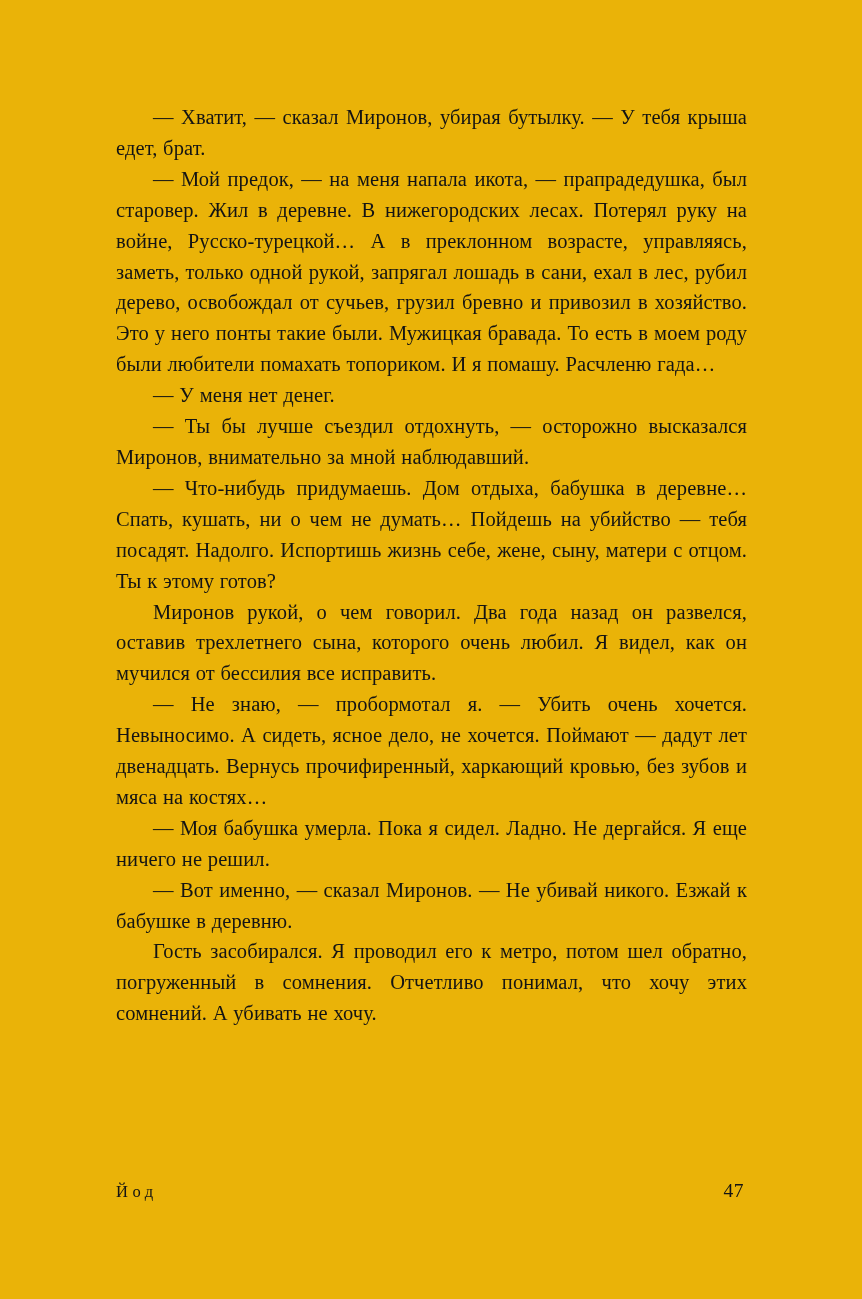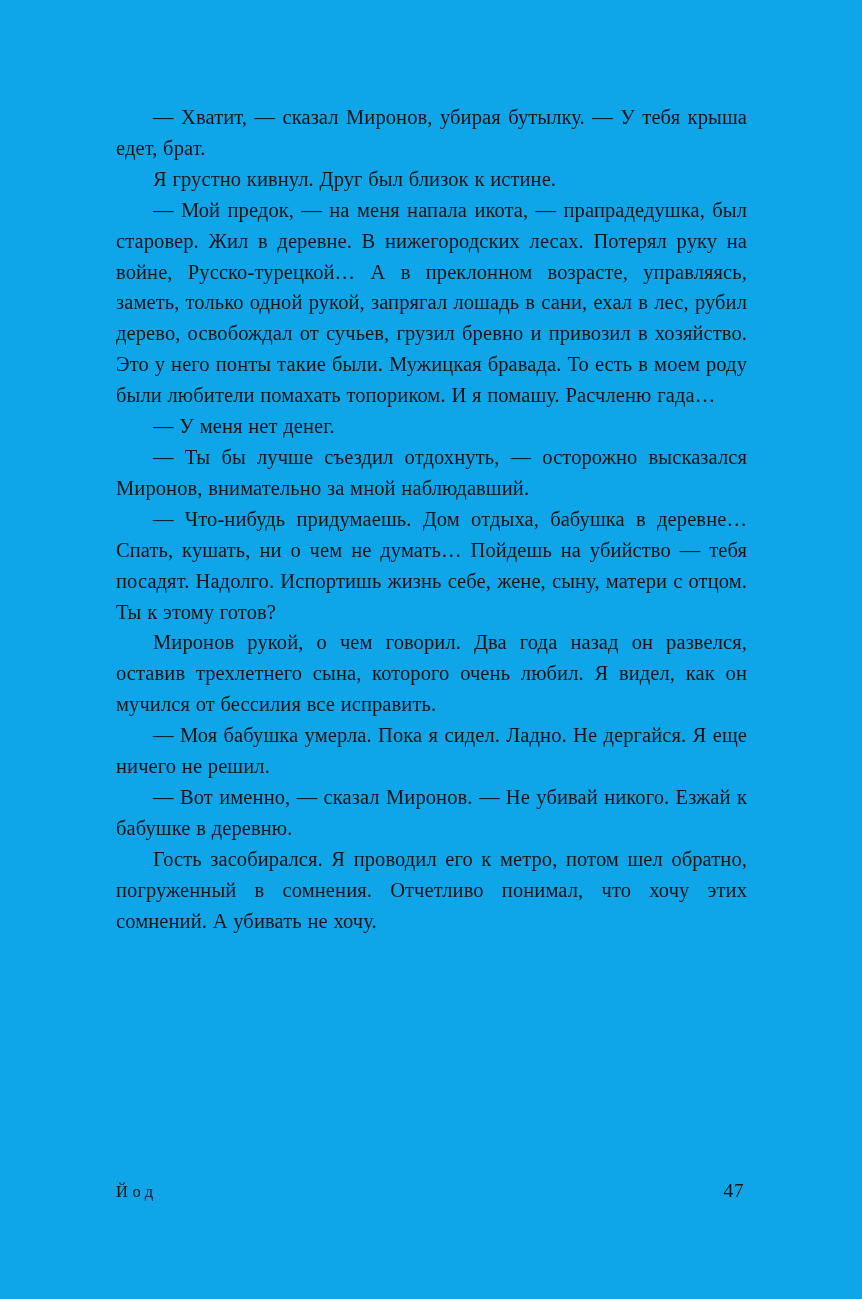--- a/index.html
+++ b/index.html
@@ -4,21 +4,21 @@
 <style>
   html, body {
     margin: 0;
     padding: 0;
     background: #ffffff;
   }
   .page {
     position: relative;
     width: 862px;
     height: 1299px;
-    background: #0ea5e9;
+    background: #eab308;
     font-family: "Liberation Serif", "DejaVu Serif", serif;
     color: #141414;
     overflow: hidden;
   }
   .text-block {
     position: absolute;
     left: 116px;
     top: 102px;
     width: 631px;
   }
@@ -54,26 +54,26 @@
     color: #141414;
   }
 </style>
 </head>
 <body>
 
 <div class="page">
 
   <div class="text-block">
     <p class="para">— Хватит, — сказал Миронов, убирая бутылку. — У тебя крыша едет, брат.</p>
-    <p class="para">Я грустно кивнул. Друг был близок к истине.</p>
     <p class="para">— Мой предок, — на меня напала икота, — прапрадедушка, был старовер. Жил в деревне. В нижегородских лесах. Потерял руку на войне, Русско-турецкой… А в преклонном возрасте, управляясь, заметь, только одной рукой, запрягал лошадь в сани, ехал в лес, рубил дерево, освобождал от сучьев, грузил бревно и привозил в хозяйство. Это у него понты такие были. Мужицкая бравада. То есть в моем роду были любители помахать топориком. И я помашу. Расчленю гада…</p>
     <p class="para">— У меня нет денег.</p>
     <p class="para">— Ты бы лучше съездил отдохнуть, — осторожно высказался Миронов, внимательно за мной наблюдавший.</p>
     <p class="para">— Что-нибудь придумаешь. Дом отдыха, бабушка в деревне… Спать, кушать, ни о чем не думать… Пойдешь на убийство — тебя посадят. Надолго. Испортишь жизнь себе, жене, сыну, матери с отцом. Ты к этому готов?</p>
     <p class="para">Миронов рукой, о чем говорил. Два года назад он развелся, оставив трехлетнего сына, которого очень любил. Я видел, как он мучился от бессилия все исправить.</p>
+    <p class="para">— Не знаю, — пробормотал я. — Убить очень хочется. Невыносимо. А сидеть, ясное дело, не хочется. Поймают — дадут лет двенадцать. Вернусь прочифиренный, харкающий кровью, без зубов и мяса на костях…</p>
     <p class="para">— Моя бабушка умерла. Пока я сидел. Ладно. Не дергайся. Я еще ничего не решил.</p>
     <p class="para">— Вот именно, — сказал Миронов. — Не убивай никого. Езжай к бабушке в деревню.</p>
     <p class="para">Гость засобирался. Я проводил его к метро, потом шел обратно, погруженный в сомнения. Отчетливо понимал, что хочу этих сомнений. А убивать не хочу.</p>
   </div>
 
   <div class="page-footer">
     <span class="running-title">Йод</span>
     <span class="page-number">47</span>
   </div>
 

